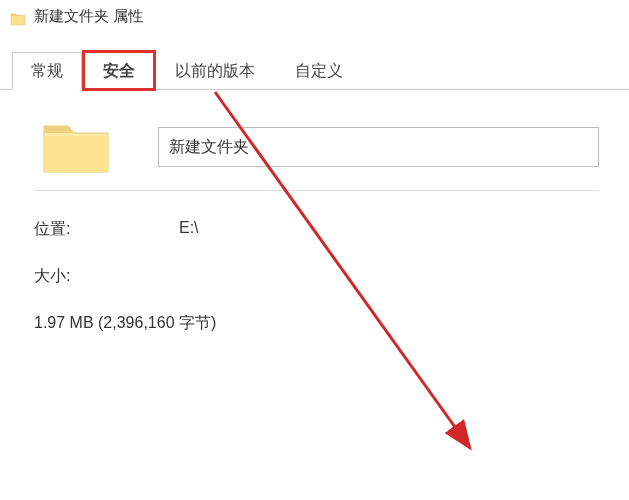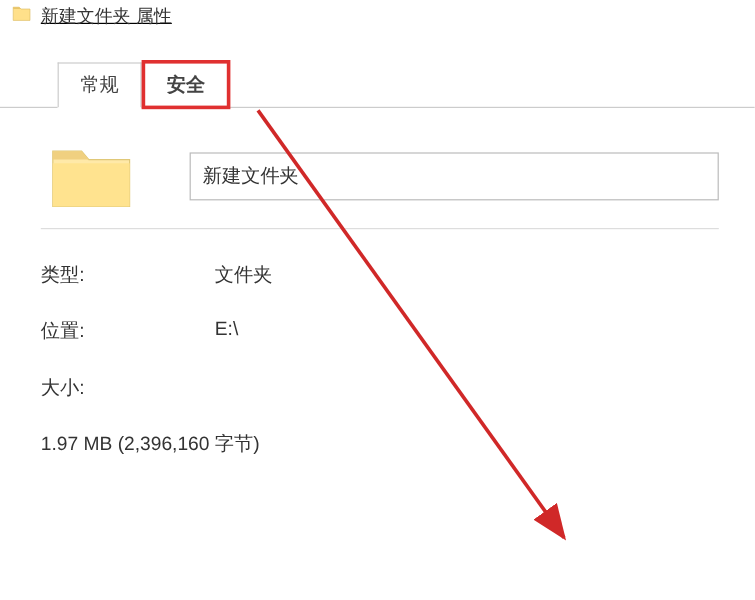--- a/index.html
+++ b/index.html
@@ -7,25 +7,24 @@
       font-family: "Microsoft YaHei", "Segoe UI", sans-serif;
       font-size: 14px;
       background: #fff;
       width: 629px;
       height: 500px;
       position: relative;
       overflow: hidden;
     }
     .title-bar {
       display: flex;
-      align-items: flex-start;
+      align-items: flex-end;
       padding: 4px 10px;
       gap: 8px;
       height: 30px;
-      text-decoration: underline;
     }
     .title-bar .folder-icon-small {
       width: 16px;
       height: 14px;
     }
     .title-bar .title {
       font-size: 15px;
       color: #333;
     }
     .tabs {
@@ -43,21 +42,20 @@
       position: relative;
       border: 1px solid transparent;
       border-bottom: none;
       margin-right: 2px;
     }
     .tab.active {
       border: 1px solid #ccc;
       border-bottom: 1px solid #fff;
       background: #fff;
       margin-bottom: -1px;
-      margin-left: 36px;
     }
     .tab.highlighted {
       outline: 3px solid #e03030;
       outline-offset: -1px;
       font-weight: bold;
     }
     .content {
       padding: 28px 30px 20px 34px;
     }
     .header-row {
@@ -110,38 +108,36 @@
   <svg class="folder-icon-small" viewBox="0 0 16 14">
     <path d="M1 2 L6 2 L7.5 3.5 L15 3.5 L15 13 L1 13 Z" fill="#ffe08a" stroke="#d9b860" stroke-width="0.5"></path>
     <path d="M1 2 L6 2 L7.5 3.5 L1 3.5 Z" fill="#e8c56a"></path>
   </svg>
   <span class="title">新建文件夹 属性</span>
 </div>
 
 <div class="tabs">
   <div class="tab active">常规</div>
   <div class="tab highlighted">安全</div>
+  <div class="tab">以前的版本</div>
+  <div class="tab">自定义</div>
 </div>
 
 <div class="content">
   <div class="header-row">
     <svg class="folder-icon-large" viewBox="0 0 72 58">
       <path d="M4 8 L28 8 L34 15 L68 15 L68 54 L4 54 Z" fill="#ffe9a8" stroke="#e0c878" stroke-width="1"></path>
       <path d="M4 8 L28 8 L34 15 L4 15 Z" fill="#f0d080"></path>
       <path d="M4 18 L68 18 L68 54 L4 54 Z" fill="#ffe38f"></path>
     </svg>
     <input class="name-field" type="text" value="新建文件夹" style="">
   </div>
 
   <div class="divider"></div>
 
-  <div class="prop-row">
-    <span class="prop-label">类型:</span>
-    <span class="prop-value">文件夹</span>
-  </div>
   <div class="prop-row">
     <span class="prop-label">位置:</span>
     <span class="prop-value">E:\</span>
   </div>
   <div class="prop-row">
     <span class="prop-label">大小:</span>
   </div>
   <div class="prop-row">
     <span class="prop-value">1.97 MB (2,396,160 字节)</span>
   </div>

